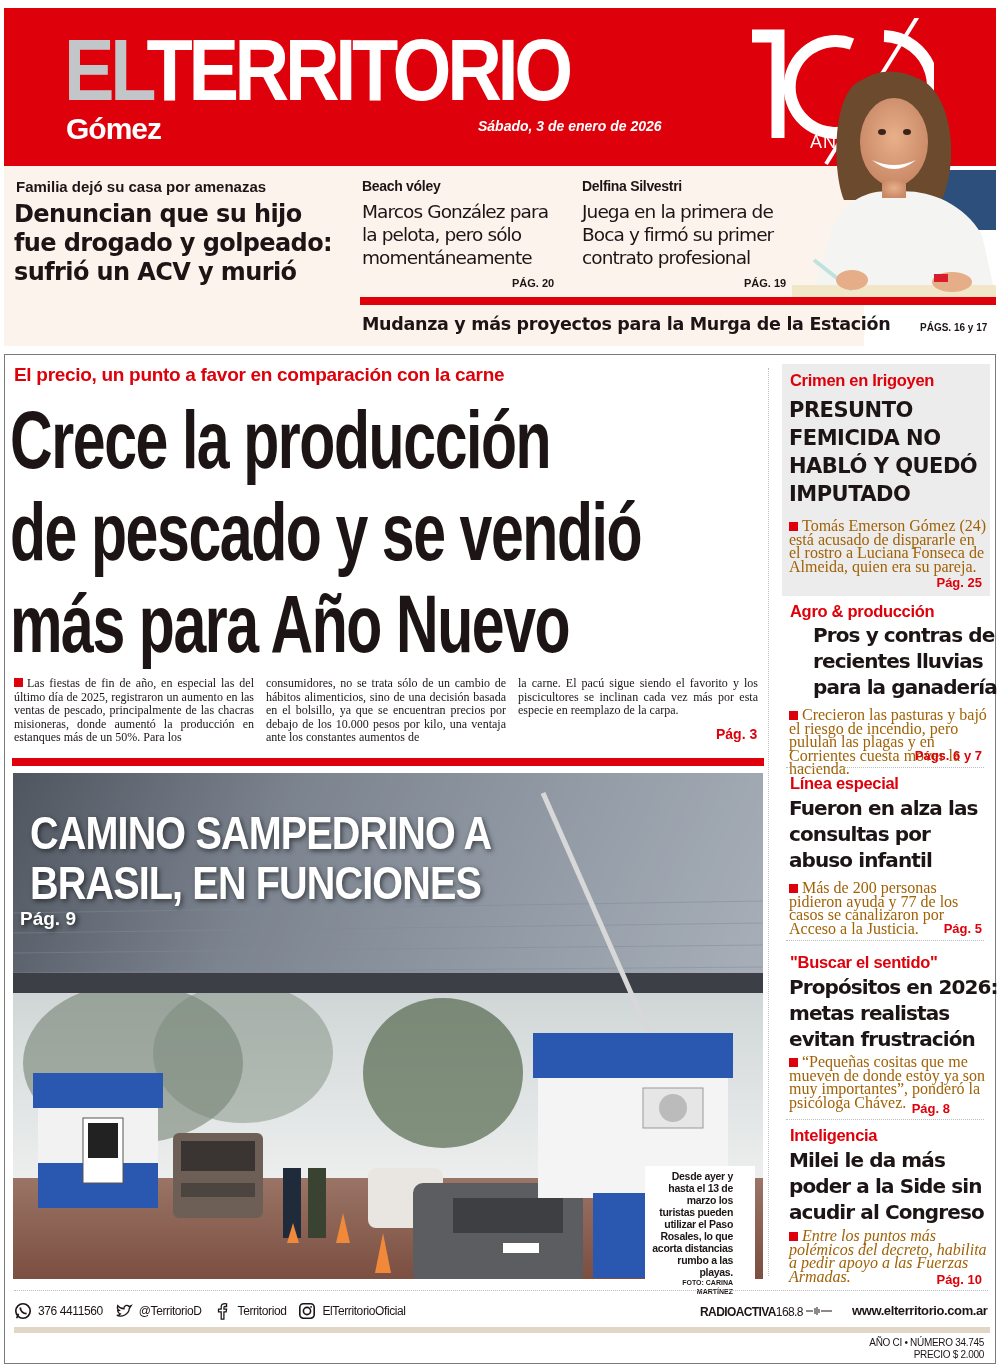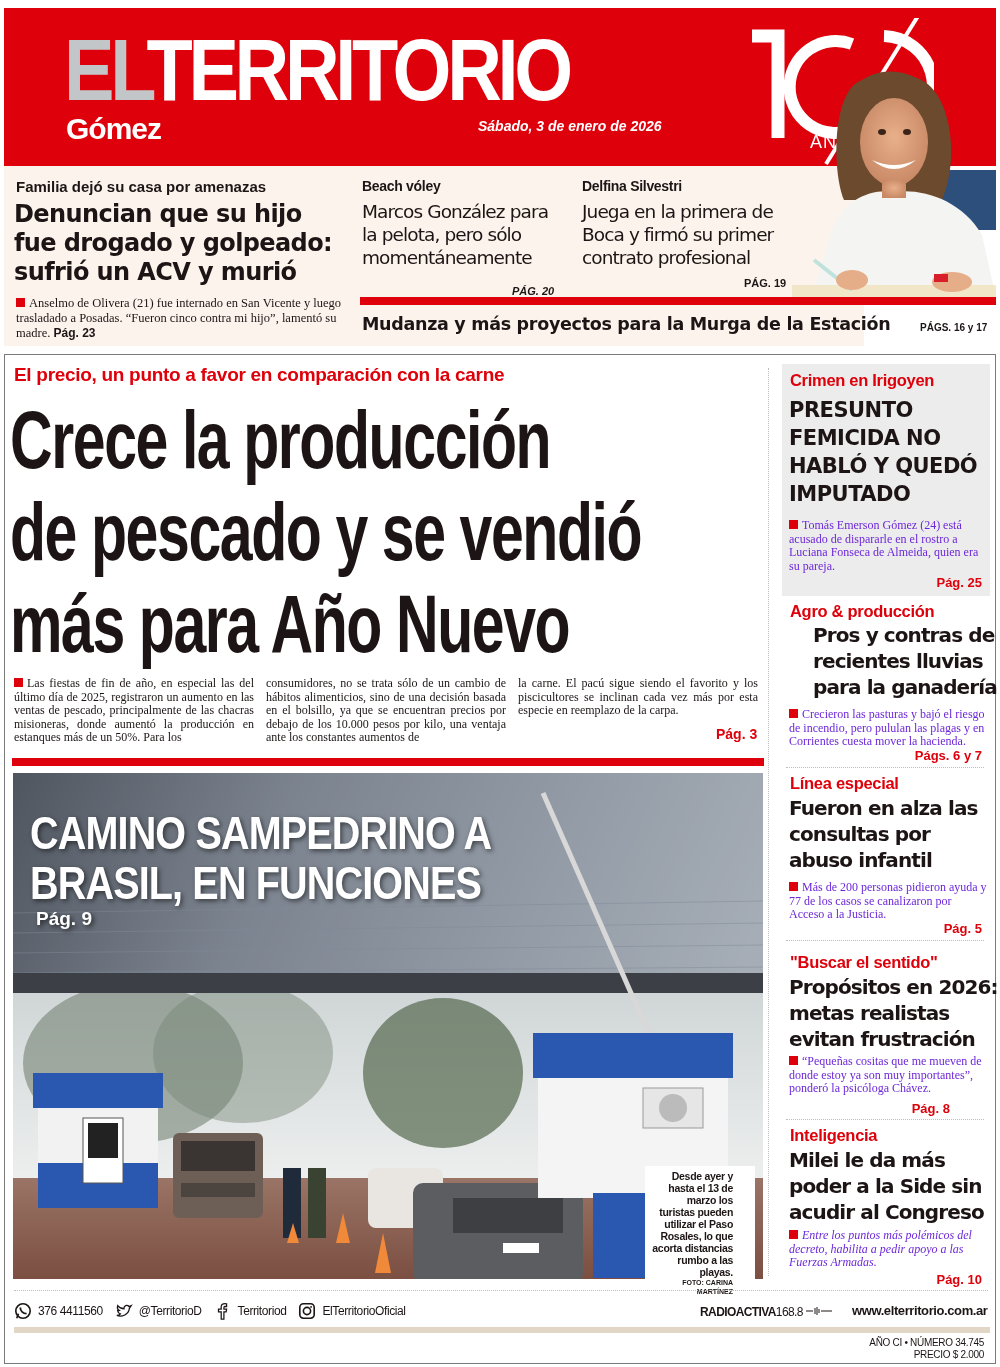--- a/index.html
+++ b/index.html
@@ -36,31 +36,31 @@
   .frame { position: absolute; left: 4px; top: 354px; width: 992px; height: 1010px; border: 1px solid #7a7a7a; border-top: 1px solid #7a7a7a; }
   .kicker-main { position: absolute; left: 14px; top: 364px; color: #de000a; font-weight: 700; font-size: 19px; letter-spacing: -0.3px; text-align: right; }
   .headline { position: absolute; left: 10px; top: 394px; width: 760px; font-family: "Liberation Sans", sans-serif; font-weight: 700; font-size: 82px; line-height: 92px; letter-spacing: -2px; color: #1d1515; transform: scaleX(0.72); transform-origin: left top; white-space: nowrap; }
   .lead-col { position: absolute; top: 677px; width: 240px; font-family: "Liberation Serif", serif; font-size: 12px; line-height: 13.5px; color: #1d1515; text-align: justify; }
   .pg-red { position: absolute; color: #de000a; font-weight: 700; font-size: 14px; }
   .redbar-main { position: absolute; left: 12px; top: 758px; width: 752px; height: 8px; background: #de000a; }
 
   
   .photo { position: absolute; left: 13px; top: 773px; width: 750px; height: 506px; overflow: hidden; background: #aeb3b8; }
   .photo-title { position: absolute; left: 30px; top: 808px; color: #ffffff; font-weight: 700; font-size: 46px; line-height: 50px; letter-spacing: -1px; transform: scaleX(0.86); transform-origin: left top; white-space: nowrap; text-shadow: 2px 2px 6px rgba(0,0,0,0.55); }
-  .photo-pg { position: absolute; left: 36px; top: 908px; color: #fff; font-weight: 700; font-size: 19px; text-shadow: 2px 2px 5px rgba(0,0,0,0.7); text-align: center; }
+  .photo-pg { position: absolute; left: 20px; top: 908px; color: #fff; font-weight: 700; font-size: 19px; text-shadow: 2px 2px 5px rgba(0,0,0,0.7); text-align: center; }
   .caption { position: absolute; left: 645px; top: 1166px; width: 110px; background: #fff; padding: 4px 22px 3px 4px; text-align: right; font-weight: 700; font-size: 10.5px; line-height: 12px; letter-spacing: -0.3px; color: #1d1515; }
   .credit { display: block; font-size: 7px; line-height: 9px; letter-spacing: 0; }
 
   
   .vsep { position: absolute; left: 768px; top: 368px; width: 0; height: 908px; border-left: 1px dotted #bdbdbd; }
   .side-gray { position: absolute; left: 782px; top: 364px; width: 208px; height: 232px; background: #ececec; }
   .s-kicker { position: absolute; left: 790px; color: #de000a; font-weight: 700; font-size: 16.5px; letter-spacing: -0.3px; }
   .s-head { position: absolute; left: 789px; width: 210px; font-family: "DejaVu Sans", sans-serif; font-weight: 700; font-size: 20px; line-height: 26px; letter-spacing: -0.9px; color: #1d1515; }
   .s-head.caps { font-size: 21px; line-height: 28px; letter-spacing: -0.5px; }
-  .s-body { position: absolute; left: 789px; width: 200px; font-family: "Liberation Serif", serif; font-size: 12px; line-height: 13.5px; color: #6d28d9; }
+  .s-body { position: absolute; left: 789px; width: 200px; font-family: "Liberation Serif", serif; font-size: 16px; line-height: 13.5px; color: #a16207; }
   .s-pg { position: absolute; color: #de000a; font-weight: 700; font-size: 13px; text-align: right; }
   .hsep { position: absolute; left: 786px; width: 198px; border-top: 1px dotted #bdbdbd; height: 0; }
 
   
   .fsep { position: absolute; left: 14px; top: 1290px; width: 974px; border-top: 1px dotted #bdbdbd; }
   .social { position: absolute; left: 14px; top: 1302px; display: flex; align-items: center; gap: 6px; font-size: 12px; color: #1d1515; }
   .social .ico { width: 18px; height: 18px; display: inline-block; }
   .social span.txt { margin-right: 6px; letter-spacing: -0.4px; }
   .radio { position: absolute; left: 700px; top: 1305px; font-weight: 700; font-size: 12px; letter-spacing: -0.6px; color: #1d1515; }
   .radio .freq { font-weight: 400; }
@@ -82,27 +82,26 @@
     <path d="M118 26 A46 46 0 1 0 118 112" stroke="#fff" stroke-width="12" fill="none"></path>
     <path d="M150 18 A50 50 0 0 1 176 110" stroke="#fff" stroke-width="12" fill="none"></path>
     <line x1="92" y1="146" x2="184" y2="-2" stroke="#fff" stroke-width="4"></line>
   </svg>
   <div class="anos">AÑOS</div>
 </header>
 
 <section class="topstrip">
   <div class="t1-kicker">Familia dejó su casa por amenazas</div>
   <h2 class="t1-head">Denuncian que su hijo fue drogado y golpeado: sufrió un ACV y murió</h2>
-  <p class="t1-body"><span class="sq"></span><span>Anselmo de Olivera (21) fue internado en San Vicente y luego trasladado a Posadas. “Fueron cinco contra mi hijo”, lamentó su madre.</span> <span class="pg-inline">Pág. 23</span></p>
 
   <div class="t2" style="left:358px;">
     <div class="t2-kicker">Beach vóley</div>
     <div class="t2-head">Marcos González para la pelota, pero sólo momentáneamente</div>
   </div>
-  <div class="t2-pg" style="left:508px; top:119px;font-style:italic;">PÁG. 20</div>
+  <div class="t2-pg" style="left:508px; top:111px;">PÁG. 20</div>
 
   <div class="t2" style="left:578px;">
     <div class="t2-kicker">Delfina Silvestri</div>
     <div class="t2-head">Juega en la primera de Boca y firmó su primer contrato profesional</div>
   </div>
   <div class="t2-pg" style="left:740px; top:111px;">PÁG. 19</div>
 </section>
 
 <svg class="girl" viewBox="0 0 204 238">
   <defs>

